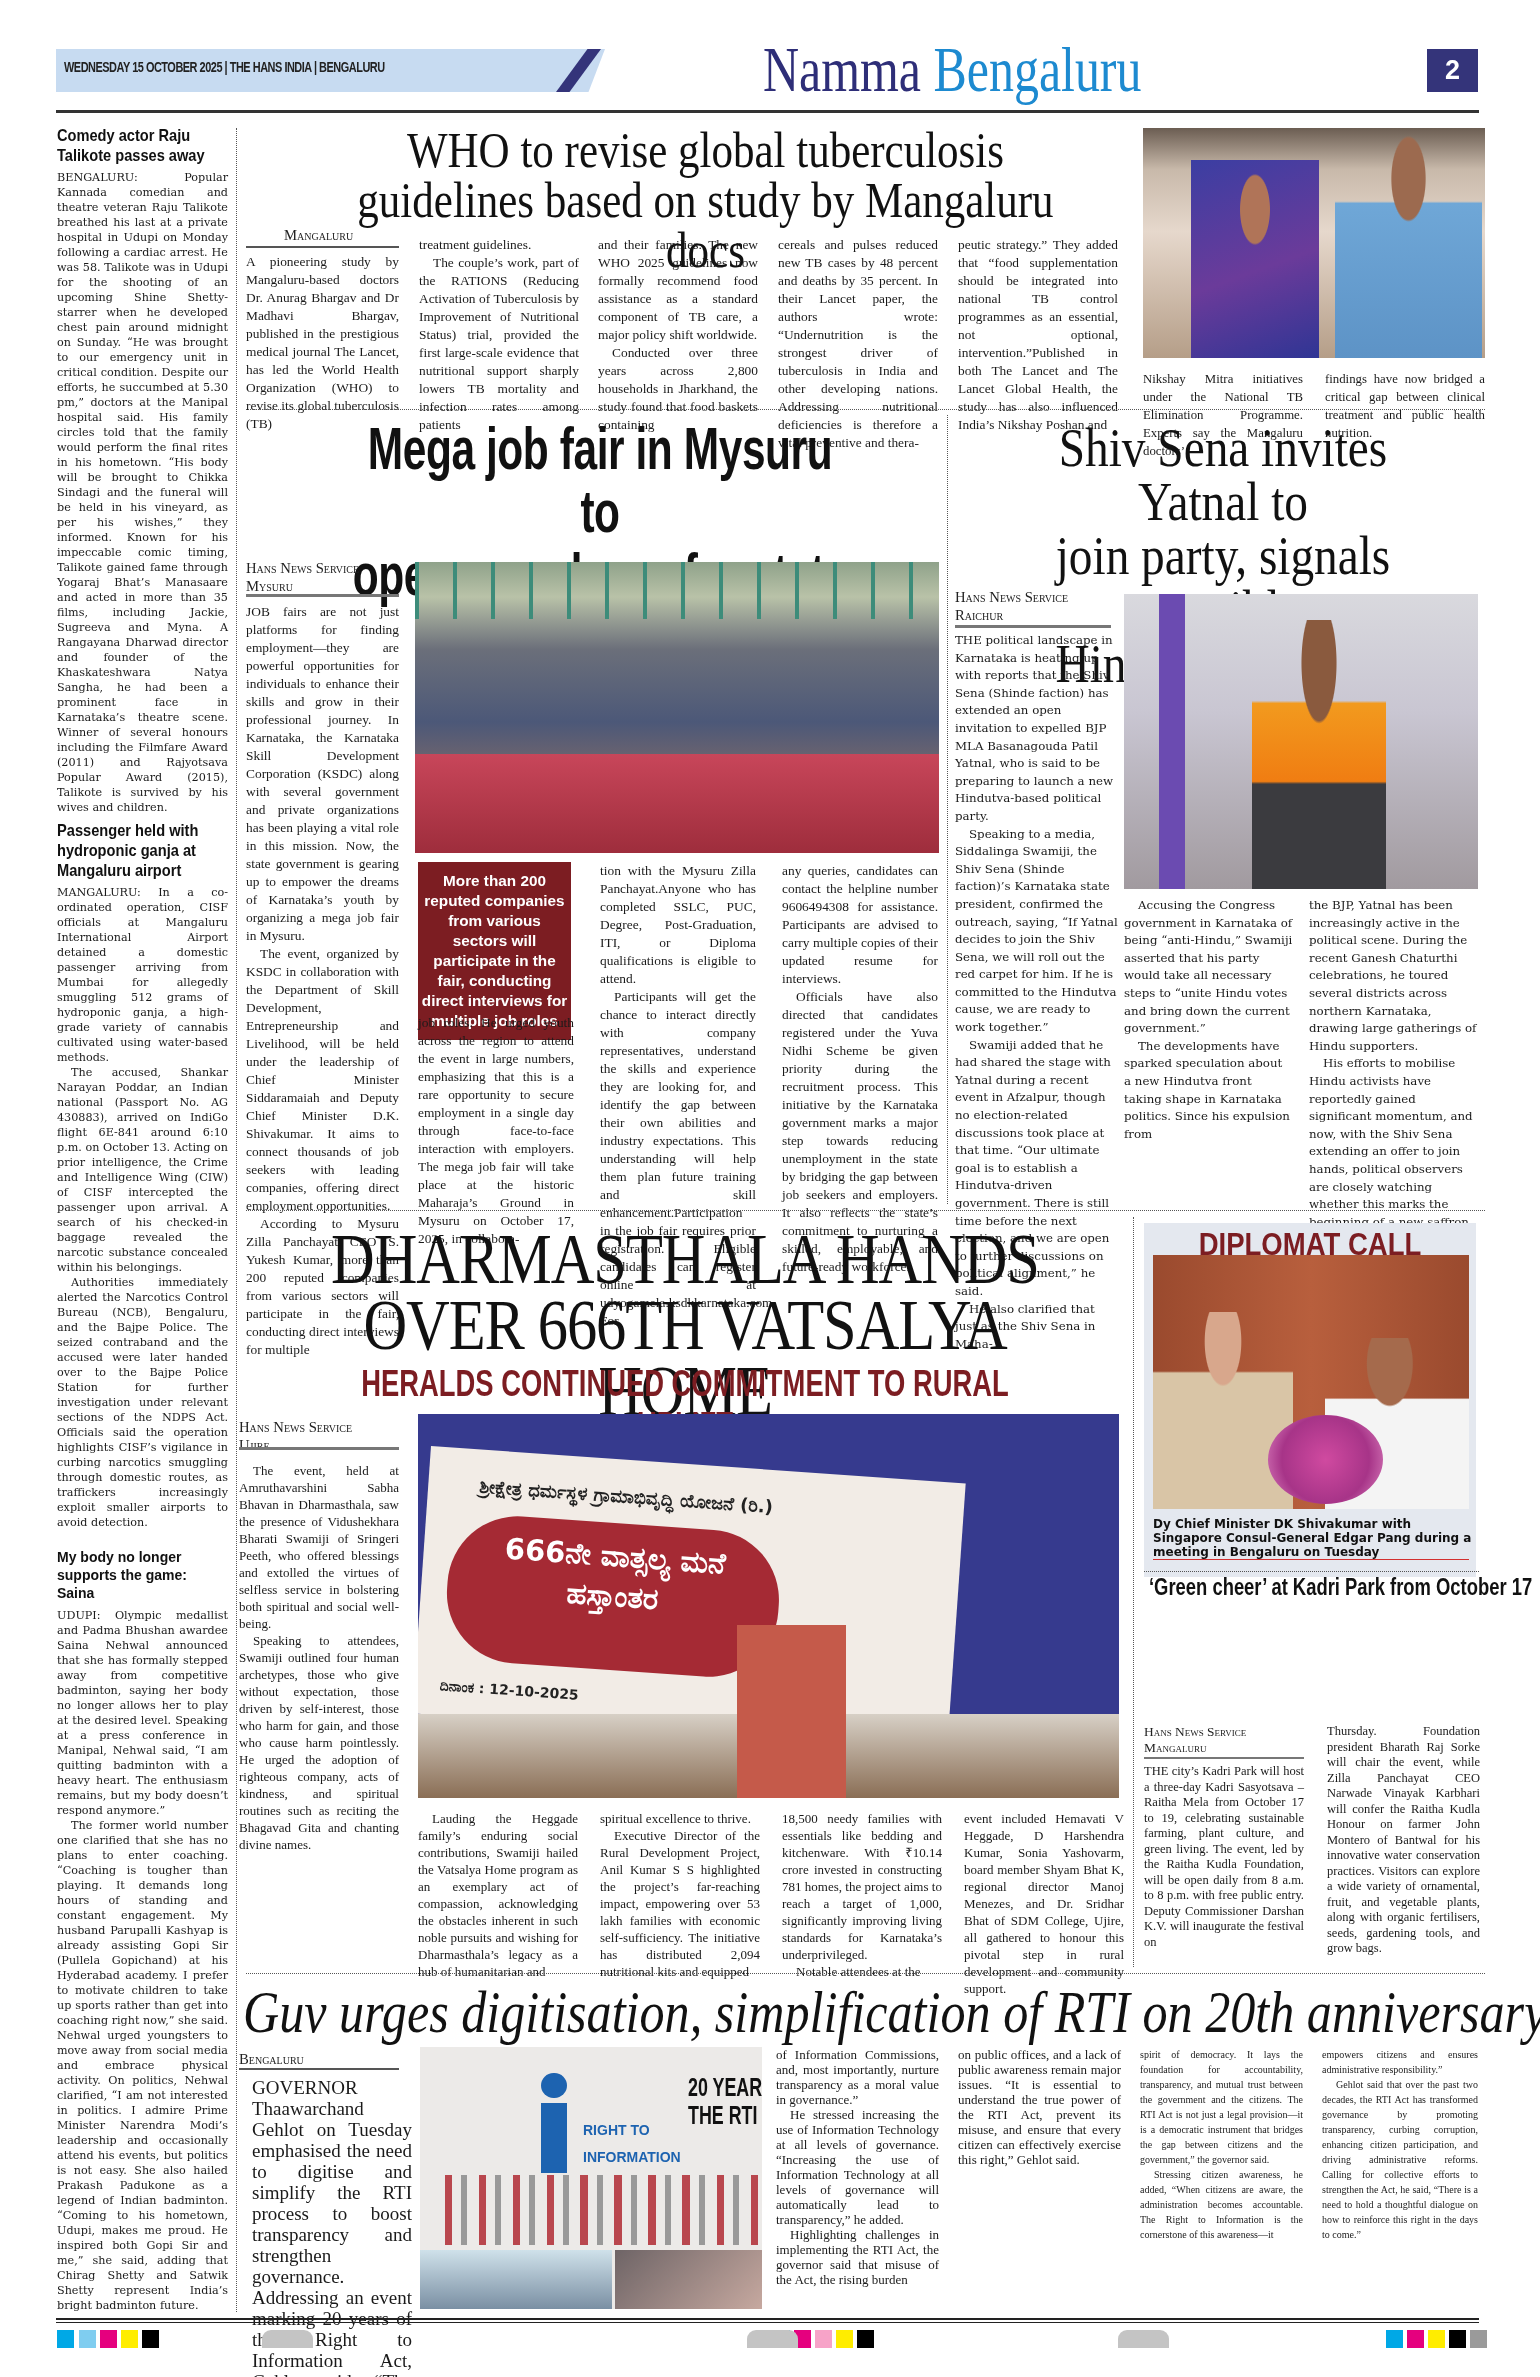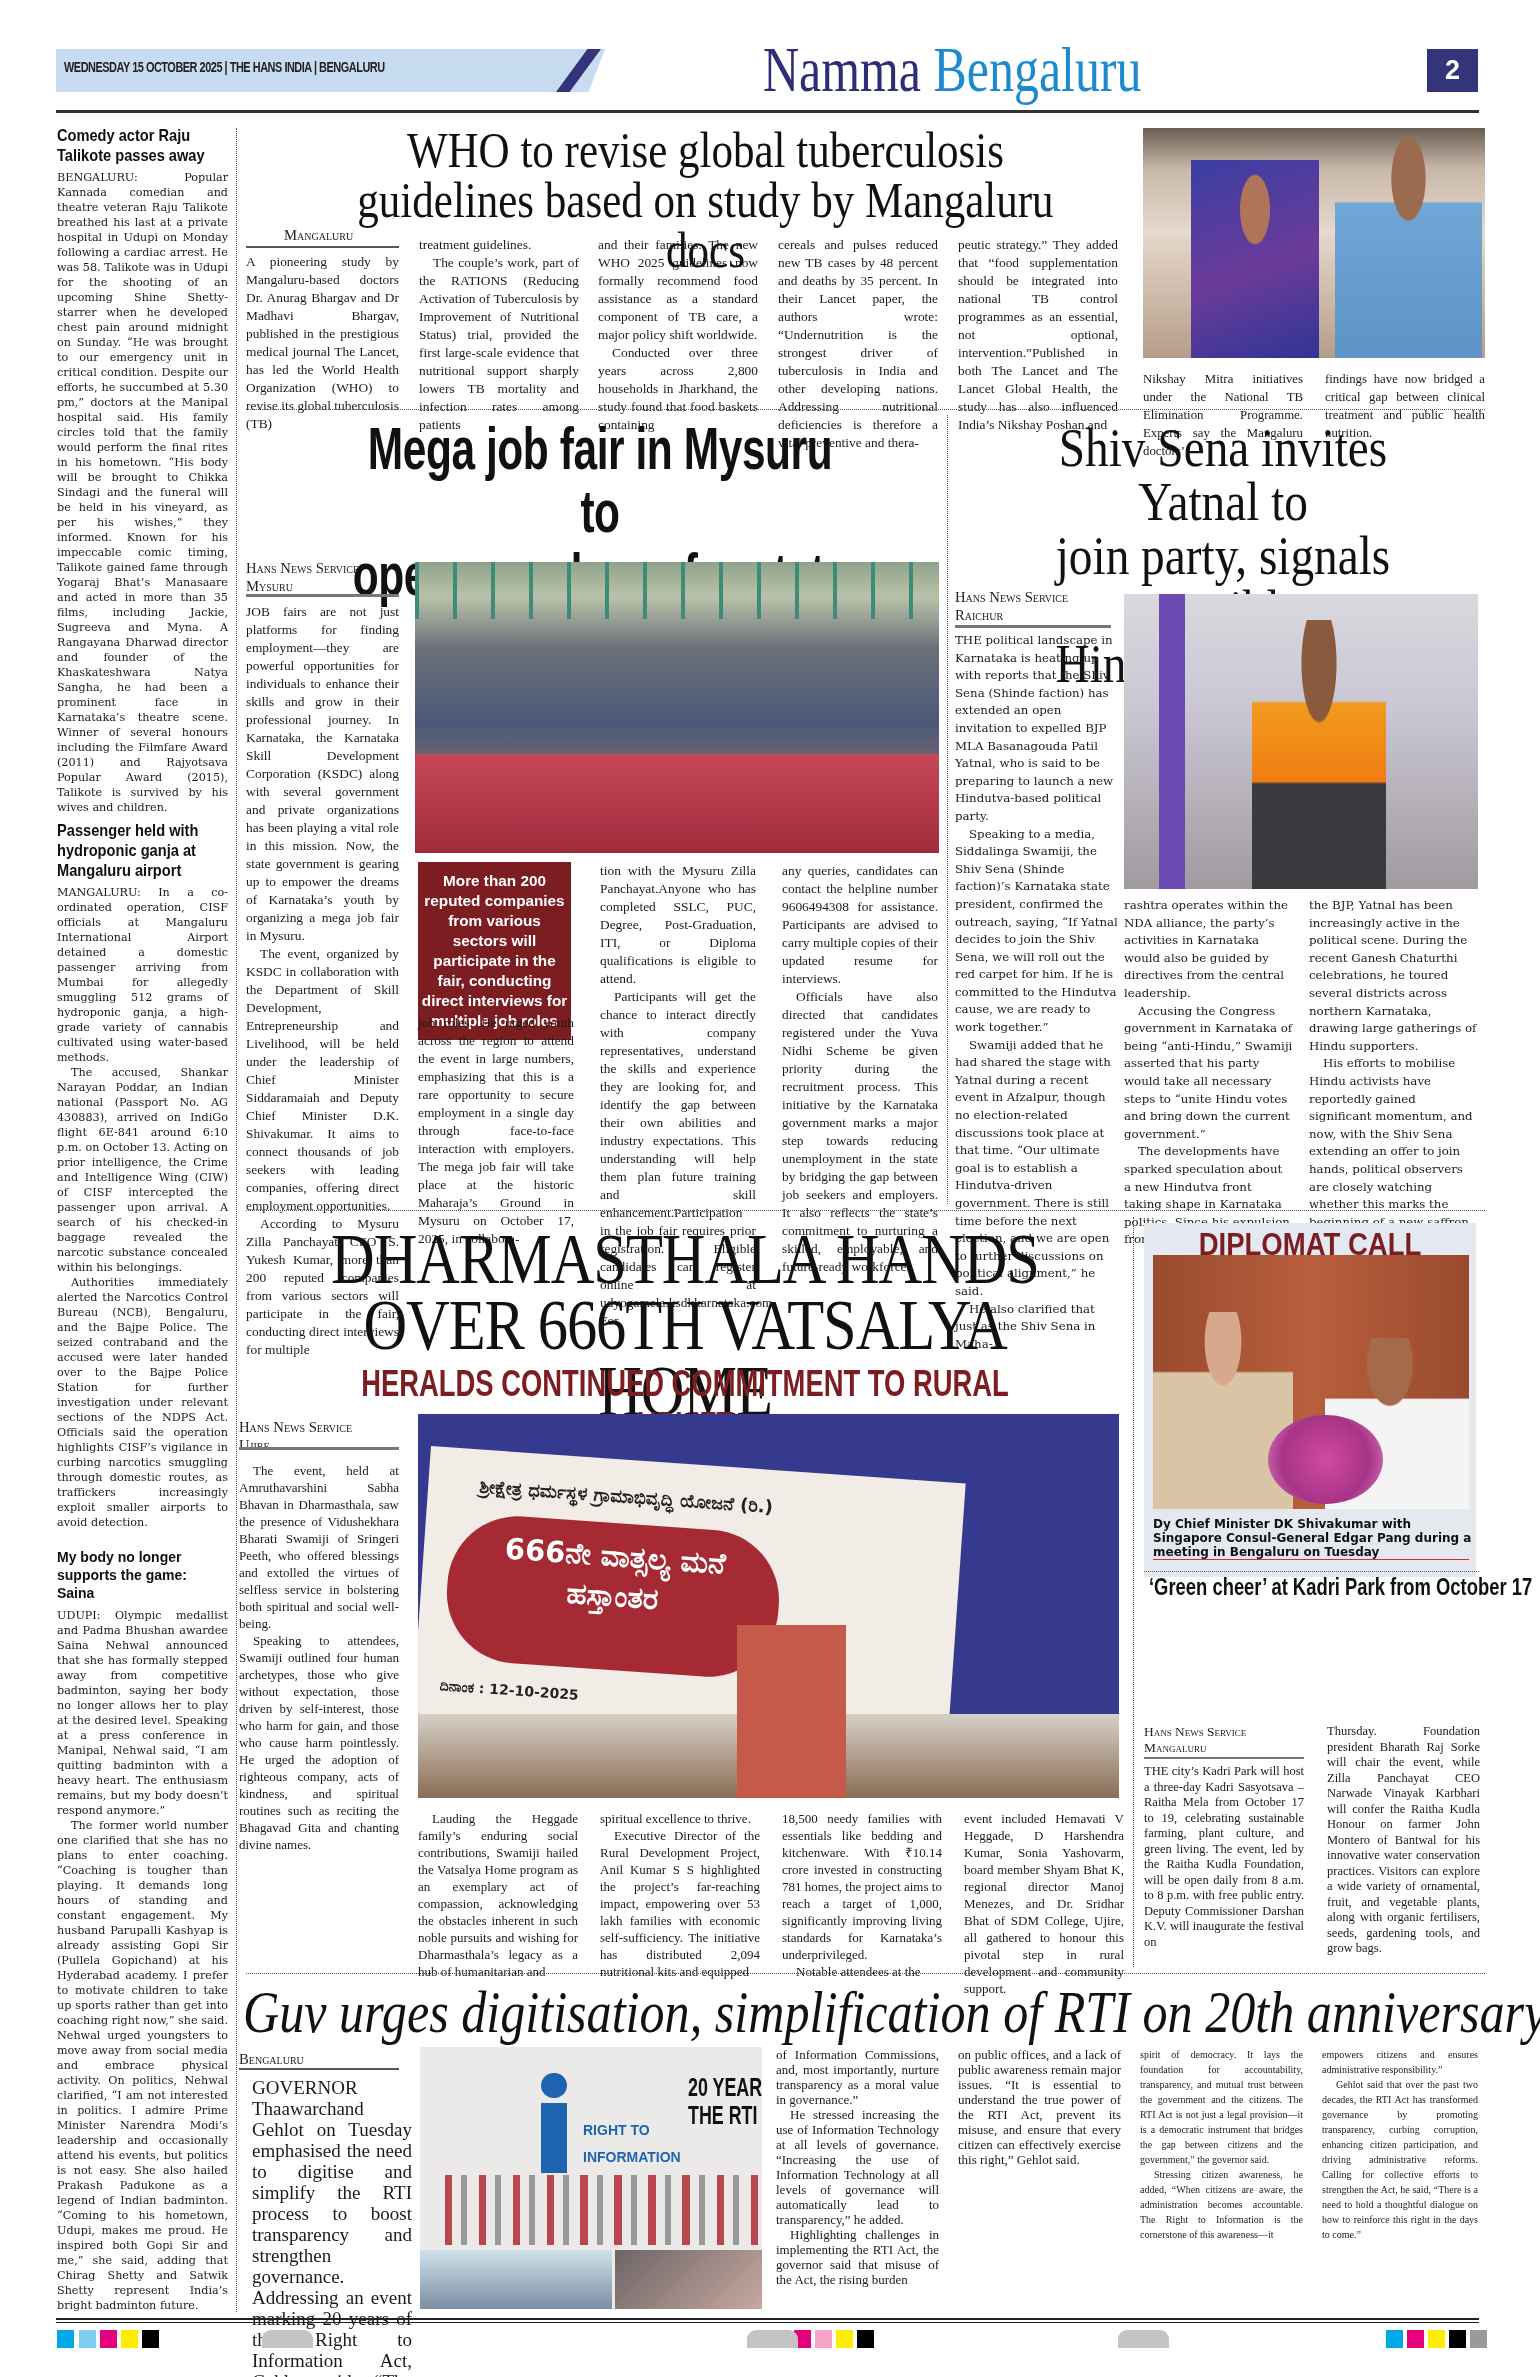--- a/index.html
+++ b/index.html
@@ -149,21 +149,20 @@
     <p class="first">THE political landscape in Karnataka is heating up with reports that the Shiv Sena (Shinde faction) has extended an open invitation to expelled BJP MLA Basanagouda Patil Yatnal, who is said to be preparing to launch a new Hindutva-based political party.</p>
     <p>Speaking to a media, Siddalinga Swamiji, the Shiv Sena (Shinde faction)’s Karnataka state president, confirmed the outreach, saying, “If Yatnal decides to join the Shiv Sena, we will roll out the red carpet for him. If he is committed to the Hindutva cause, we are ready to work together.”</p>
     <p>Swamiji added that he had shared the stage with Yatnal during a recent event in Afzalpur, though no election-related discussions took place at that time. “Our ultimate goal is to establish a Hindutva-driven government. There is still time before the next election, and we are open to further discussions on political alignment,” he said.</p>
     <p>He also clarified that just as the Shiv Sena in Maha-</p>
   </div>
 <div class="abs photo" style="left:1124px;top:594px;width:354px;height:295px;background:linear-gradient(180deg,#d9d9de 0%,#c9c6d2 40%,#a19a9f 100%)">
   <div class="abs" style="left:35px;top:0;width:25.5px;height:295px;background:#6b4bb1"></div>
   <div class="abs" style="left:128px;top:25.5px;width:134px;height:269px;background:radial-gradient(ellipse at 50% 16%,#8a5a3e 0 18%,transparent 19%),linear-gradient(180deg,transparent 30%,#f29a1e 31%,#f07d12 60%,#3b3b3f 61%)"></div>
 </div>
 <div class="abs col" id="shiv-c2" style="left:1124px;top:897px;width:169px;font-family:'DejaVu Serif',serif;font-size:11.8px;line-height:17.6px;text-align:left">
-    <p class="first">rashtra operates within the NDA alliance, the party’s activities in Karnataka would also be guided by directives from the central leadership.</p>
     <p>Accusing the Congress government in Karnataka of being “anti-Hindu,” Swamiji asserted that his party would take all necessary steps to “unite Hindu votes and bring down the current government.”</p>
     <p>The developments have sparked speculation about a new Hindutva front taking shape in Karnataka politics. Since his expulsion from</p>
   </div>
 <div class="abs col" id="shiv-c3" style="left:1309px;top:897px;width:169px;font-family:'DejaVu Serif',serif;font-size:11.8px;line-height:17.6px;text-align:left">
     <p class="first">the BJP, Yatnal has been increasingly active in the political scene. During the recent Ganesh Chaturthi celebrations, he toured several districts across northern Karnataka, drawing large gatherings of Hindu supporters.</p>
     <p>His efforts to mobilise Hindu activists have reportedly gained significant momentum, and now, with the Shiv Sena extending an offer to join hands, political observers are closely watching whether this marks the beginning of a new saffron alliance in the state.</p>
   </div>
 <div class="abs hdot" style="left:246px;top:1210px;width:1239px"></div>
 
 <div class="abs h-dhar">

